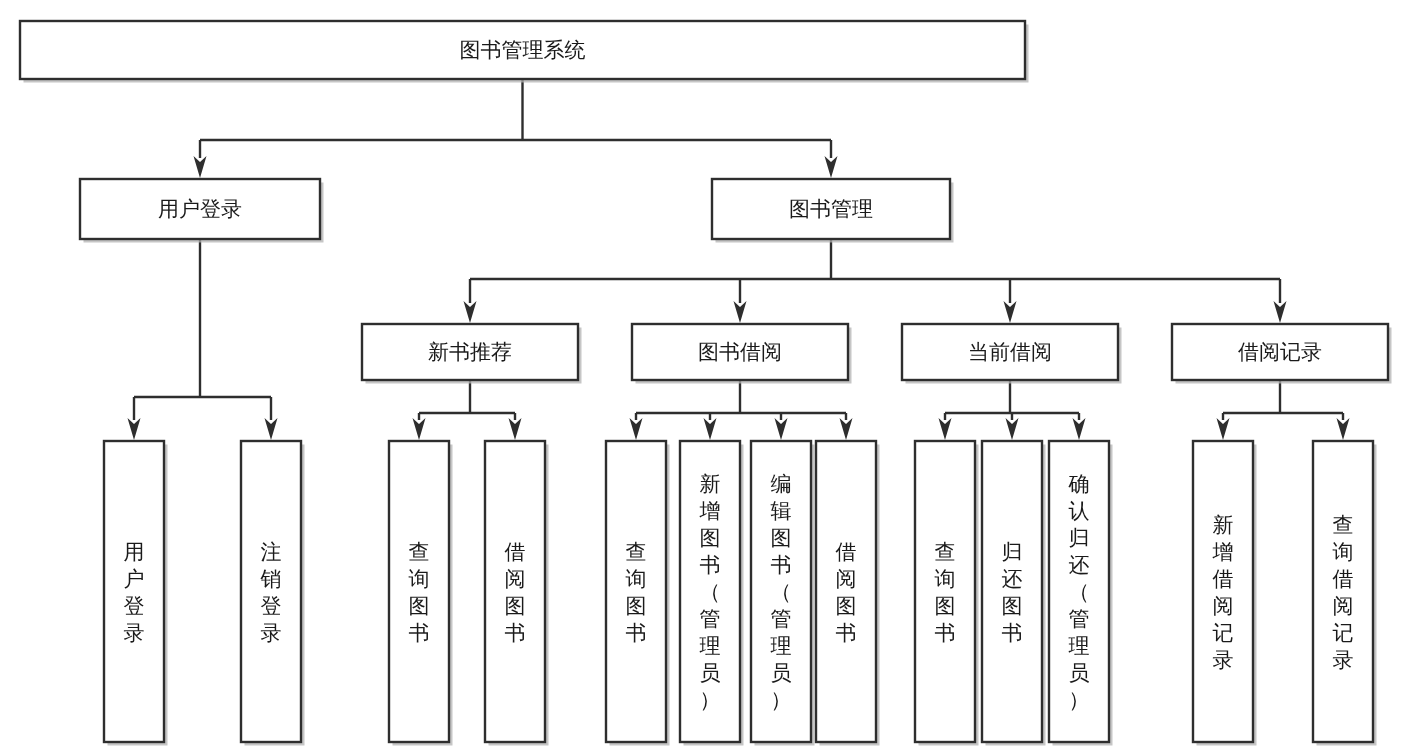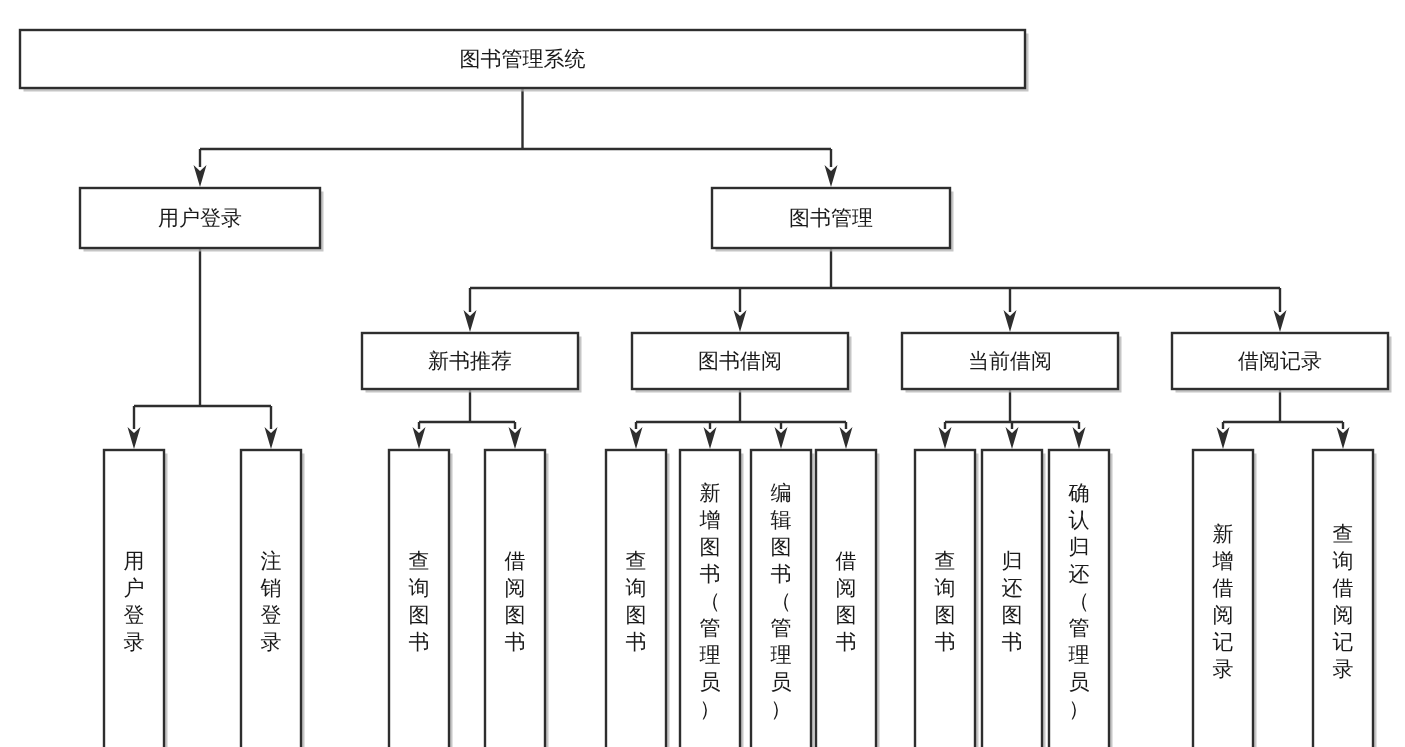--- a/index.html
+++ b/index.html
@@ -10,21 +10,21 @@
   body {
     width: 1405px;
     height: 747px;
     font-family: "DejaVu Sans", "Liberation Sans", sans-serif;
     overflow: hidden;
     position: relative;
   }
   #diagram-root {
     position: absolute;
     left: 0;
-    top: 16px;
+    top: 7px;
     width: 1405px;
     height: 541px;
   }
   svg { display: block; }
   .node-box {
     fill: #ffffff;
     stroke: #2e2e2e;
     stroke-width: 2.4;
   }
   .node-shadow {

